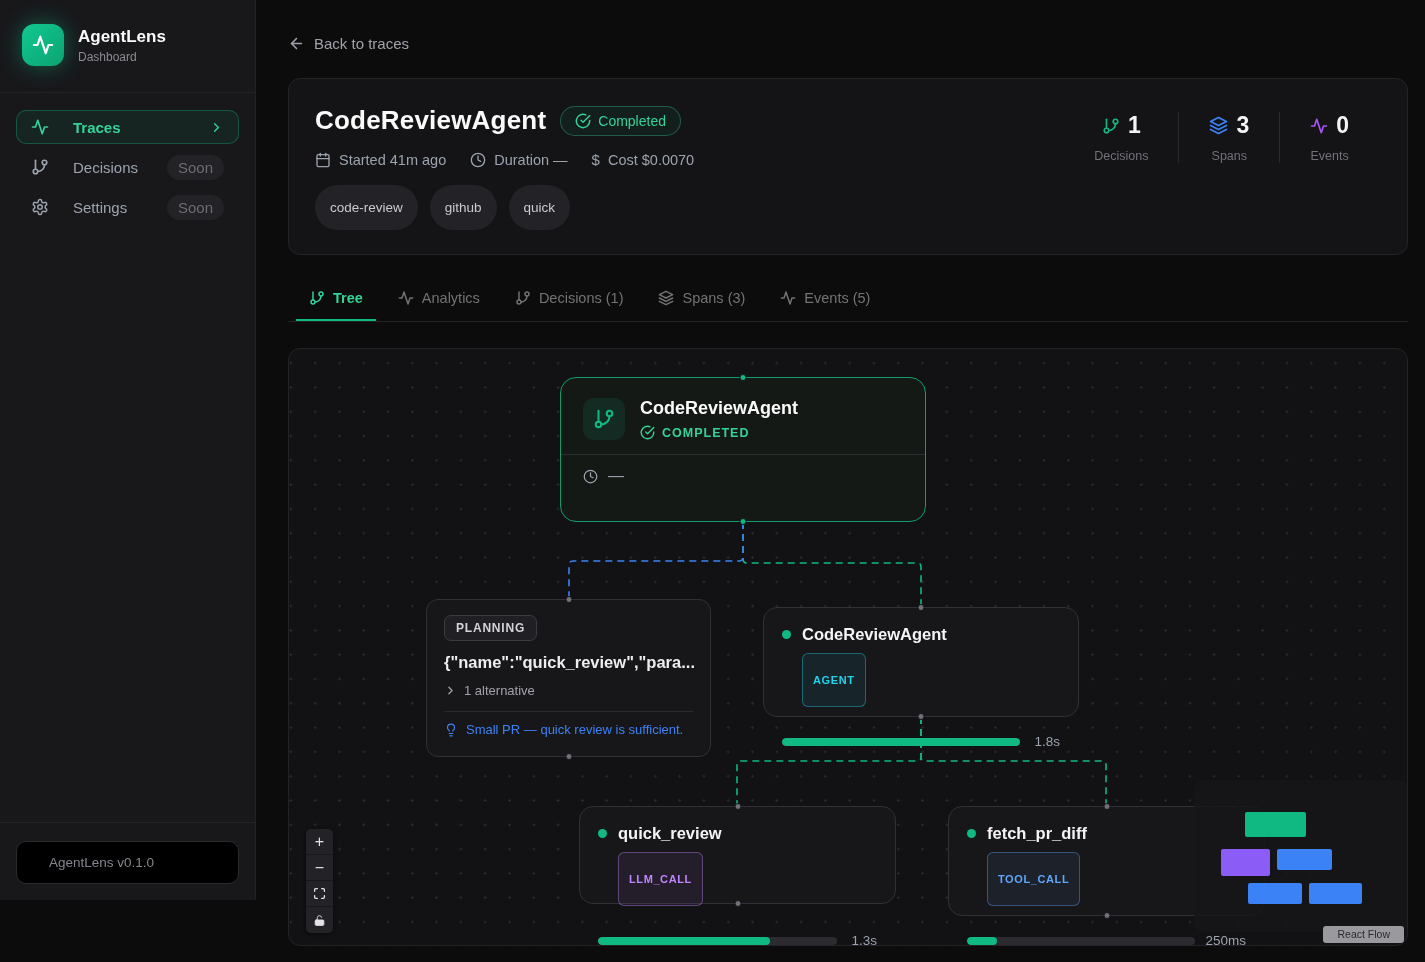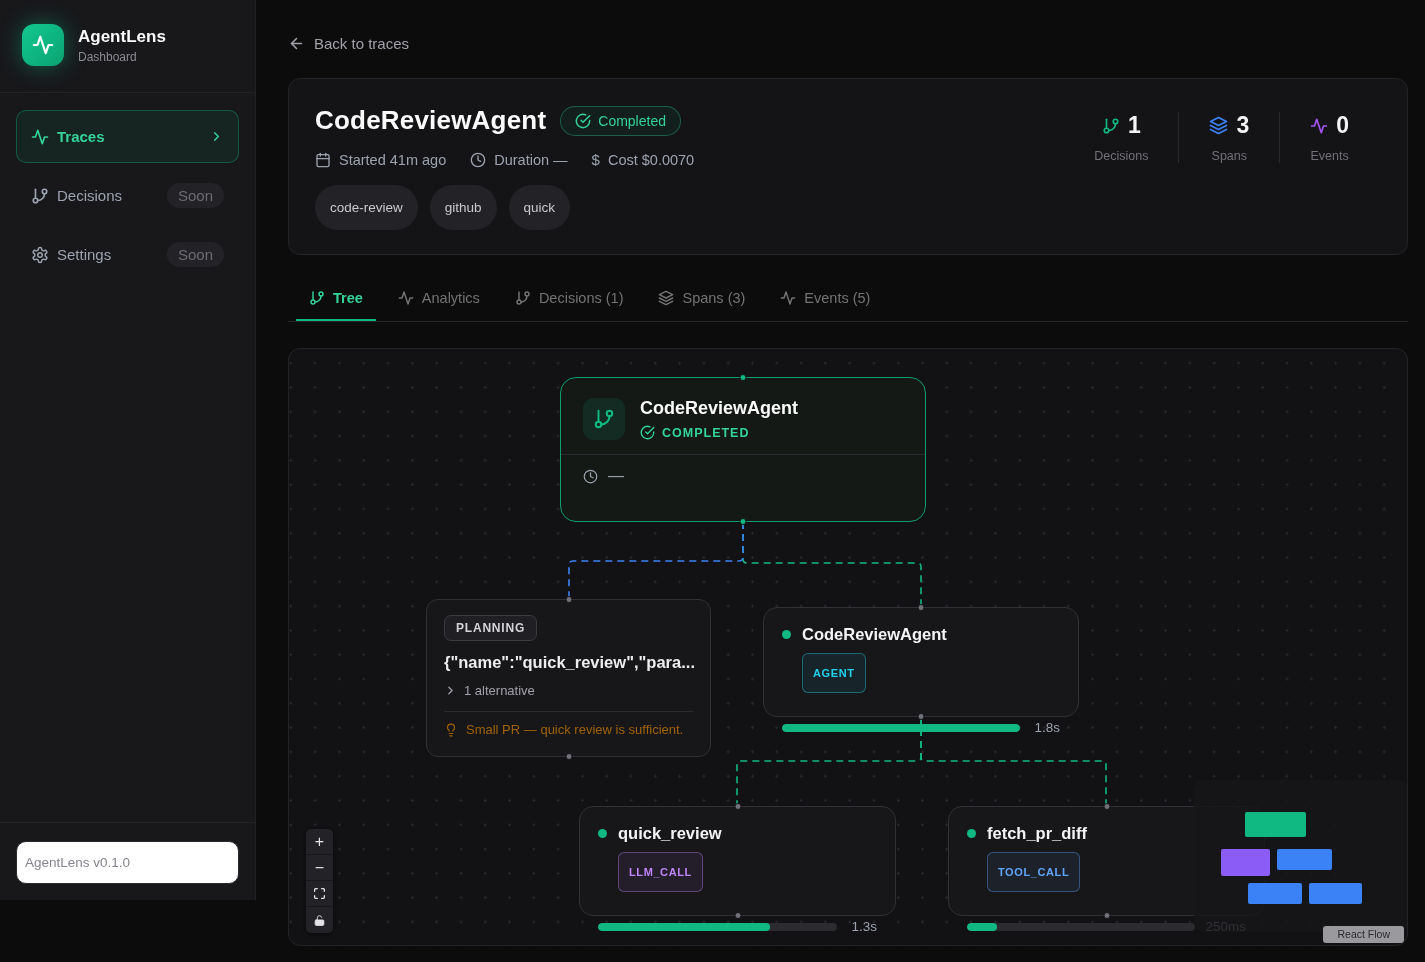--- a/index.html
+++ b/index.html
@@ -7,26 +7,26 @@
   .app { position:relative; width:1425px; height:962px; }
 
   
   .sidebar { position:absolute; left:0; top:0; width:256px; height:900px; background:#18181b; border-right:1px solid #222226; }
   .brand { display:flex; align-items:center; gap:14px; padding:24px 22px 26px; }
   .logo { width:42px; height:42px; border-radius:12px; background:linear-gradient(135deg,#12c88f,#0ba372); display:flex; align-items:center; justify-content:center; color:#ffffff; box-shadow:0 0 22px rgba(16,185,129,.45); }
   .brand-name { font-size:17px; font-weight:700; color:#fafafa; }
   .brand-sub { font-size:12px; color:#8a8a92; margin-top:3px; }
   .side-divider { border-top:1px solid #232327; }
   .nav { padding:17px 16px; }
-  .nav-item { display:flex; align-items:center; gap:8px; height:53px; padding:0 14px; border-radius:10px; font-size:15px; color:#9ca3af; margin-bottom:6px; border:1px solid transparent; cursor:pointer; }
+  .nav-item { display:flex; align-items:center; gap:24px; height:34px; padding:0 14px; border-radius:10px; font-size:15px; color:#9ca3af; margin-bottom:6px; border:1px solid transparent; cursor:pointer; }
   .nav-item.active { background:rgba(16,185,129,0.08); border-color:rgba(16,185,129,0.35); color:#34d399; font-weight:600; }
   .nav-item .chev { margin-left:auto; display:flex; }
   .soon { margin-left:auto; background:#232327; color:#6b6b72; font-size:15px; padding:4px 11px; border-radius:999px; }
   .side-footer { position:absolute; left:0; right:0; bottom:0; border-top:1px solid #232327; padding:18px 16px 16px; }
-  .version-box { border:1px solid #2a2a2f; border-radius:10px; padding:13px 8px; color:#85858d; font-size:13.5px; background:#ffffff; }
+  .version-box { border:1px solid #2a2a2f; border-radius:10px; padding:13px 32px; color:#85858d; font-size:13.5px; background:#000000; }
 
   
   .main { position:absolute; left:256px; top:0; width:1169px; height:962px; padding:0 17px 0 32px; }
   .back-link { display:flex; align-items:center; gap:9px; margin-top:35px; color:#a1a1aa; font-size:15px; cursor:pointer; width:fit-content; }
 
   .header-card { margin-top:26px; background:#141416; border:1px solid #242428; border-radius:12px; padding:26px 28px 24px 26px; display:flex; justify-content:space-between; }
   .title-row { display:flex; align-items:center; gap:14px; }
   .trace-title { font-size:26px; font-weight:700; letter-spacing:.2px; }
   .status-pill { display:flex; align-items:center; gap:7px; border:1px solid rgba(52,211,153,.35); background:rgba(16,185,129,.07); color:#34d399; font-size:14px; padding:6px 14px; border-radius:999px; }
   .meta-row { display:flex; align-items:center; gap:24px; margin-top:15px; color:#9ca3af; font-size:14.5px; }
@@ -64,31 +64,31 @@
   .root-status { display:flex; align-items:center; gap:7px; color:#34d399; font-size:12.5px; font-weight:600; letter-spacing:1px; margin-top:6px; }
   .root-divider { border-top:1px solid #2b2b30; margin:1px 0 0; }
   .root-foot { display:flex; align-items:center; gap:10px; padding:12px 22px; color:#9ca3af; }
 
   
   .node-decision { left:137px; top:250px; width:285px; height:158px; padding:15px 17px; border-radius:12px; }
   .decision-badge { display:inline-block; background:#202024; border:1px solid #3a3a40; border-radius:7px; color:#d4d4d8; font-size:12px; font-weight:600; letter-spacing:.8px; padding:5px 11px; }
   .decision-summary { margin-top:12px; font-size:16.5px; font-weight:600; color:#ededf0; white-space:nowrap; }
   .alt-row { display:flex; align-items:center; gap:7px; margin-top:11px; color:#a1a1aa; font-size:13px; cursor:pointer; }
   .decision-divider { border-top:1px solid #2a2a2f; margin-top:13px; }
-  .rationale-row { display:flex; align-items:center; gap:8px; margin-top:10px; color:#a16207; font-size:13px; }
+  .rationale-row { display:flex; align-items:center; gap:8px; margin-top:10px; color:#3b82f6; font-size:13px; }
 
   
   .node-agent { left:474px; top:258px; width:316px; height:110px; }
-  .node-llm   { left:290px; top:457px; width:317px; height:110px; }
+  .node-llm   { left:290px; top:457px; width:317px; height:98px; }
   .node-tool  { left:659px; top:457px; width:317px; height:110px; }
   .span-inner { padding:17px 18px 16px; }
   .span-title-row { display:flex; align-items:center; gap:11px; }
   .dot { width:9px; height:9px; border-radius:50%; background:#10b981; }
   .span-title { font-size:16.5px; font-weight:600; color:#f4f4f5; }
-  .type-badge { display:inline-block; margin:9px 0 0 20px; font-size:11px; font-weight:700; letter-spacing:.6px; padding:13px 10px; border-radius:6px; }
+  .type-badge { display:inline-block; margin:9px 0 0 20px; font-size:11px; font-weight:700; letter-spacing:.6px; padding:20px 10px; border-radius:6px; }
   .type-agent { color:#22d3ee; border:1px solid rgba(34,211,238,.4); background:rgba(34,211,238,.07); }
   .type-llm   { color:#c084fc; border:1px solid rgba(192,132,252,.4); background:rgba(192,132,252,.07); }
   .type-tool  { color:#60a5fa; border:1px solid rgba(96,165,250,.4); background:rgba(96,165,250,.07); }
   .bar-row { display:flex; align-items:center; gap:10px; margin-top:27px; }
   .bar { flex:1; height:8px; background:#2b2b30; border-radius:4px; overflow:hidden; }
   .bar-fill { height:100%; background:#10b981; border-radius:4px; }
   .span-time { font-size:13.5px; color:#9ca3af; min-width:30px; text-align:right; }
 
   
   .controls { position:absolute; left:17px; top:480px; width:27px; background:#232327; border-radius:5px; box-shadow:0 1px 4px rgba(0,0,0,.5); overflow:hidden; }

